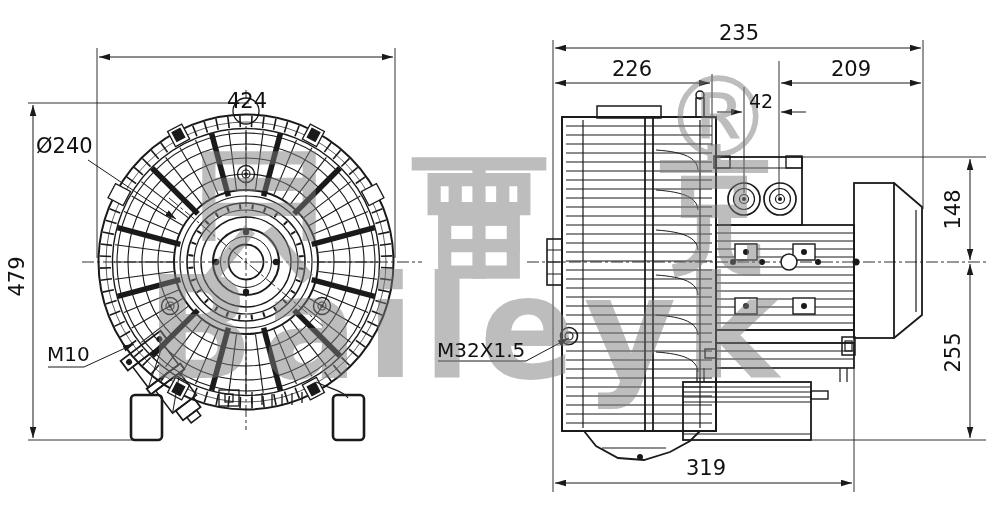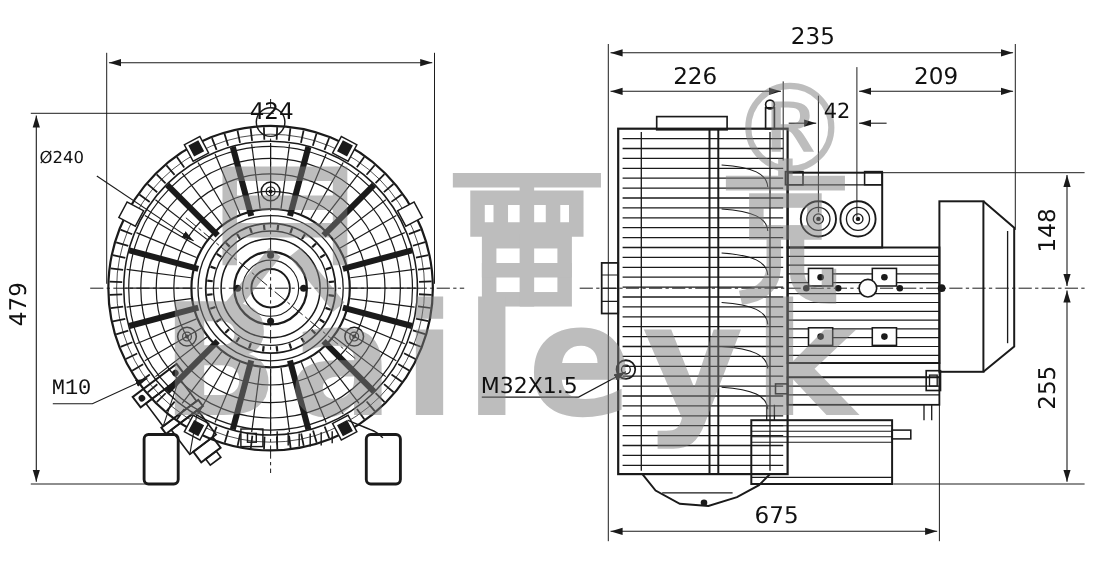--- a/index.html
+++ b/index.html
@@ -459,24 +459,24 @@
         <path d="M42,48 V70 Q42,88 24,92 M58,48 V74 Q58,92 80,92 L80,78"></path>
       </g>
     </g>
   </svg>
   <div class="latin">Baileyk</div>
   <div class="reg">®</div>
 </div>
 
 <div class="dim" style="left:225px;top:43px;width:44px;margin-top:48px;">424</div>
 <div class="dim rot" style="left:-6px;top:266px;width:46px;">479</div>
-<div class="lbl" style="left:36px;top:136px;font-size:15px;">Ø240</div>
-<div class="lbl" style="left:47px;top:344px;font-family:Liberation Mono, monospace;">M10</div>
+<div class="lbl" style="left:36px;top:136px;font-size:21px;">Ø240</div>
+<div class="lbl" style="left:47px;top:344px;">M10</div>
 <div class="lbl" style="left:437px;top:340px;">M32X1.5</div>
 <div class="dim" style="left:715px;top:23px;width:48px;">235</div>
 <div class="dim" style="left:608px;top:59px;width:48px;">226</div>
 <div class="dim" style="left:827px;top:59px;width:48px;text-align:center;">209</div>
 <div class="dim small" style="left:747px;top:92px;width:28px;">42</div>
 <div class="dim rot" style="left:930px;top:199px;width:46px;">148</div>
 <div class="dim rot" style="left:930px;top:342px;width:46px;">255</div>
-<div class="dim" style="left:682px;top:458px;width:48px;">675</div>
+<div class="dim" style="left:682px;top:458px;width:48px;">319</div>
 
 </div>
 
 </body></html>

